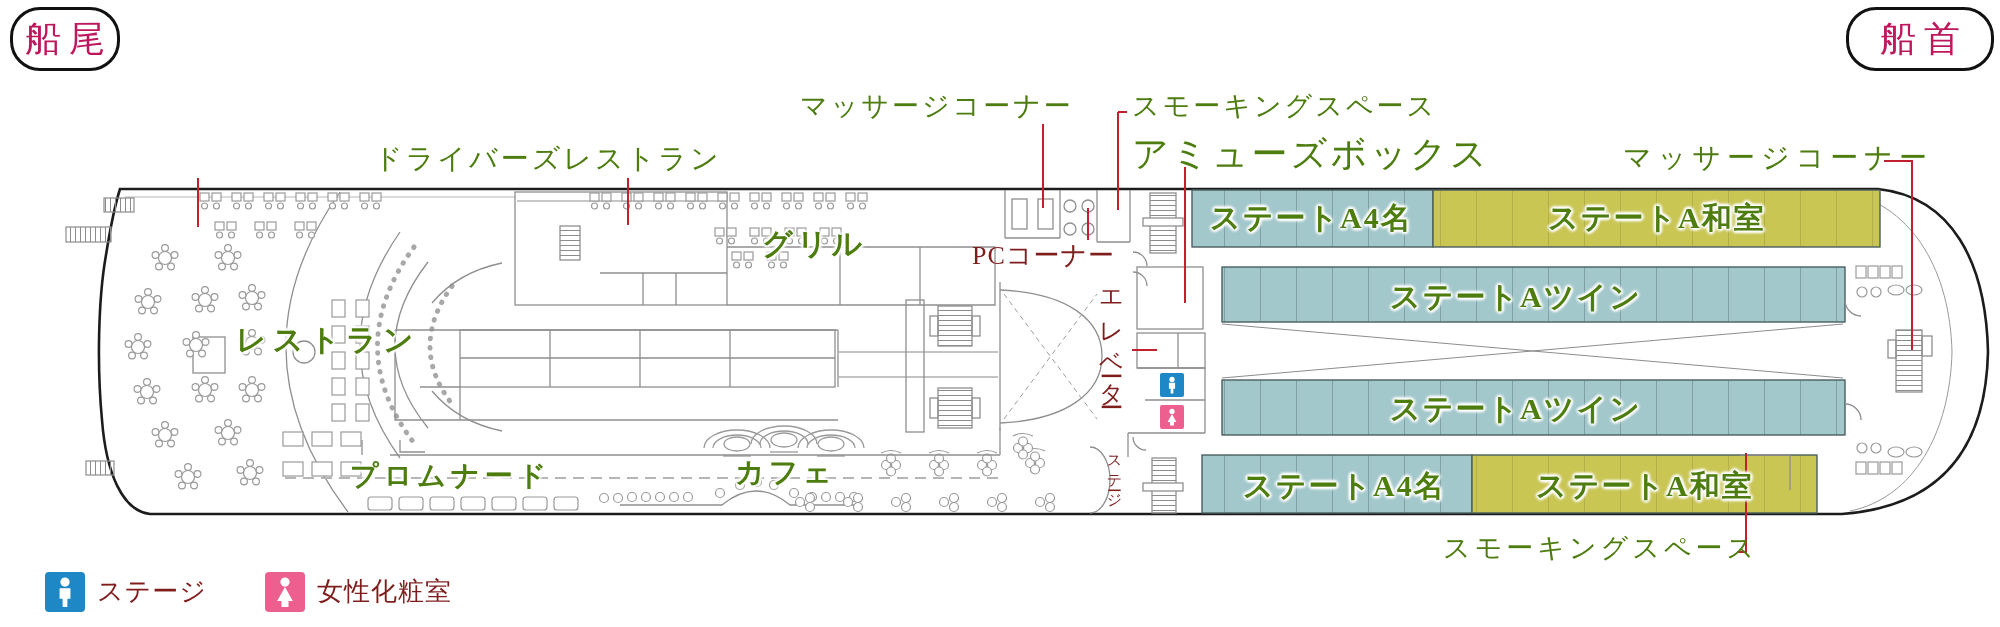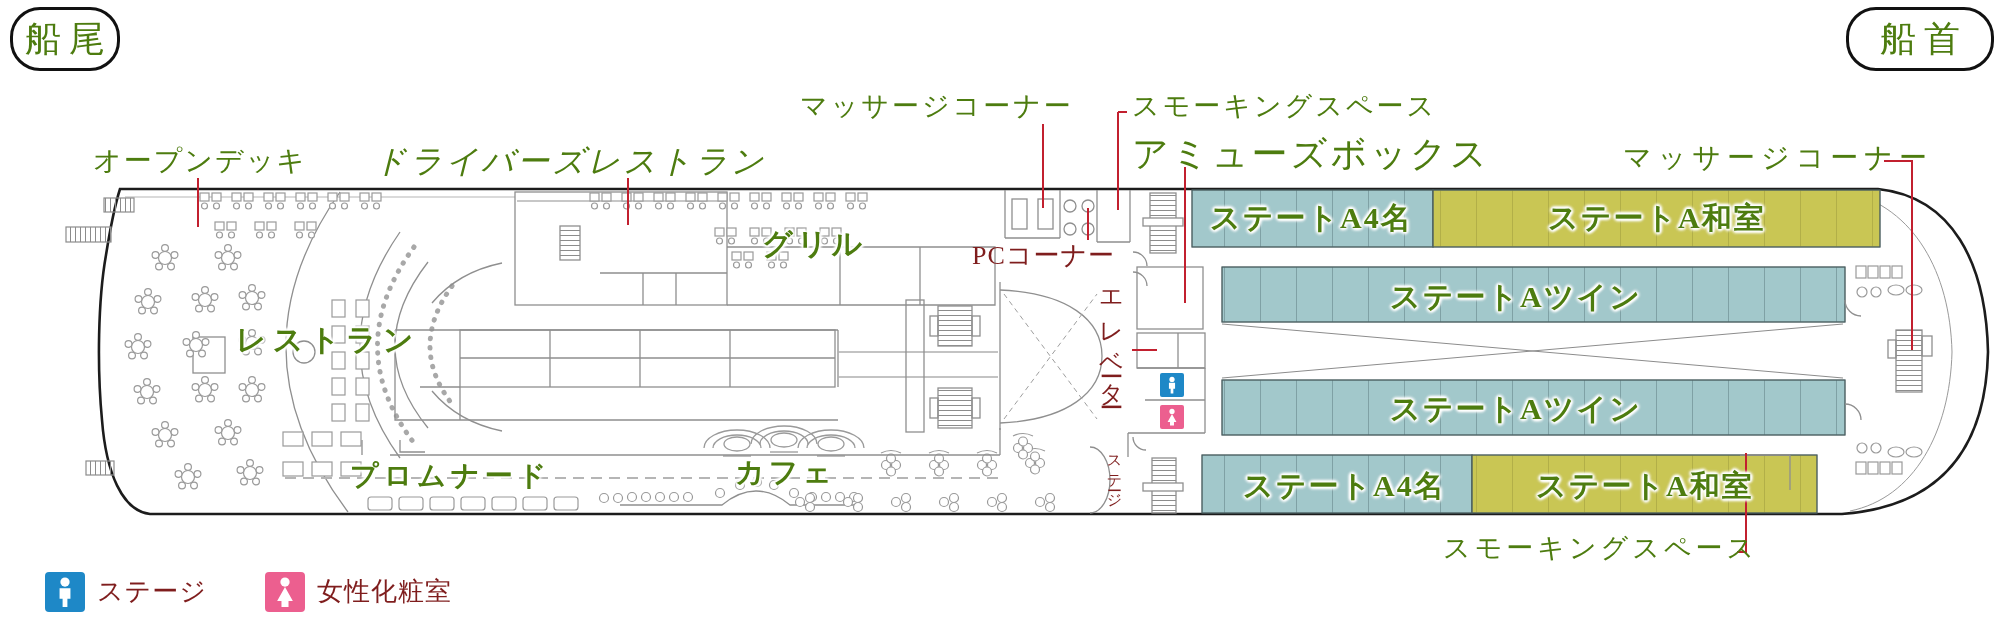--- a/index.html
+++ b/index.html
@@ -7,21 +7,21 @@
          font-family:"Liberation Serif","DejaVu Serif",serif;}
   svg{position:absolute;left:0;top:0;}
   .lbl{position:absolute;white-space:nowrap;color:#4d7c0f;font-size:26px;letter-spacing:2px;line-height:1.1;}
   .blk{color:#7f1d1d;}
   .glow{font-weight:700;
         text-shadow:0 0 4px #fff,0 0 4px #fff,-2px 0 3px #fff,2px 0 3px #fff,
                     0 -2px 3px #fff,0 2px 3px #fff,-1px -1px 2px #fff,1px 1px 2px #fff;}
   .vert{writing-mode:vertical-rl;text-orientation:upright;}
   .badge{position:absolute;border:3px solid #111;border-radius:30px;
          display:flex;align-items:center;justify-content:center;
-         color:#4d7c0f;font-size:36px;letter-spacing:8px;text-indent:8px;}
+         color:#be185d;font-size:36px;letter-spacing:8px;text-indent:8px;}
   .cab{font-weight:700;}
 </style>
 </head>
 <body>
 
 <div id="stage">
 
 <svg width="2000" height="627" viewBox="0 0 2000 627">
   <defs>
     <pattern id="cellT" width="36" height="10" patternUnits="userSpaceOnUse">
@@ -335,22 +335,21 @@
     <rect x="45" y="572" width="40" height="40" rx="4" fill="#1e88c7"></rect>
     <use href="#psym-m" x="49" y="576" width="32" height="32" fill="#fff"></use>
     <rect x="265" y="572" width="40" height="40" rx="4" fill="#ec5f8f"></rect>
     <use href="#psym-f" x="269" y="576" width="32" height="32" fill="#fff"></use>
   </g>
 </svg>
 
 <div class="badge" style="left:10px;top:7px;width:104px;height:58px;">船尾</div>
 <div class="badge" style="left:1846px;top:7px;width:142px;height:58px;">船首</div>
 
-<div class="lbl" style="left:93px;top:146px;font-size:28px;">オープンデッキ</div>
-<div class="lbl" style="left:374px;top:144px;font-size:32px;letter-spacing:3px;font-style:italic;">ドライバーズレストラン</div>
+<div class="lbl" style="left:374px;top:144px;font-size:28px;letter-spacing:3px;">ドライバーズレストラン</div>
 <div class="lbl" style="left:800px;top:92px;font-size:27px;letter-spacing:3px;">マッサージコーナー</div>
 <div class="lbl" style="left:1132px;top:92px;font-size:27px;letter-spacing:3px;">スモーキングスペース</div>
 <div class="lbl" style="left:1132px;top:135px;font-size:36px;letter-spacing:3px;">アミューズボックス</div>
 <div class="lbl" style="left:1623px;top:143px;font-size:28px;letter-spacing:6px;">マッサージコーナー</div>
 <div class="lbl" style="left:1443px;top:534px;font-size:27px;letter-spacing:4px;">スモーキングスペース</div>
 
 <div class="lbl glow" style="left:236px;top:323px;font-size:30px;letter-spacing:6px;">レストラン</div>
 <div class="lbl glow" style="left:762px;top:227px;font-size:30px;letter-spacing:4px;">グリル</div>
 <div class="lbl glow" style="left:350px;top:461px;font-size:28px;letter-spacing:5px;">プロムナード</div>
 <div class="lbl glow" style="left:735px;top:457px;font-size:29px;letter-spacing:4px;">カフェ</div>

